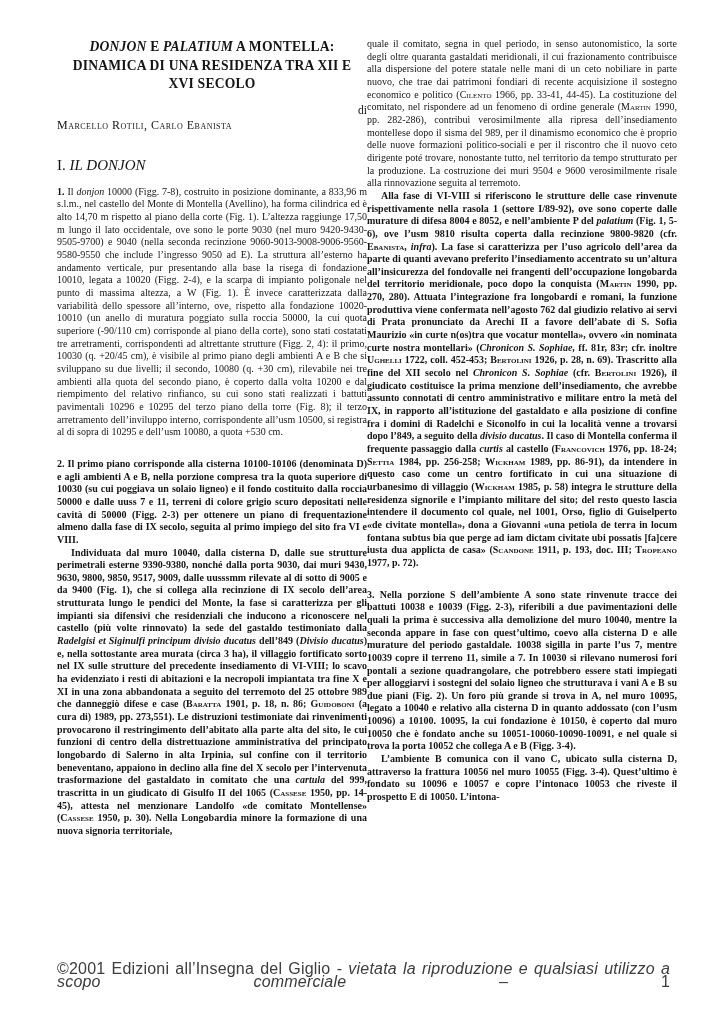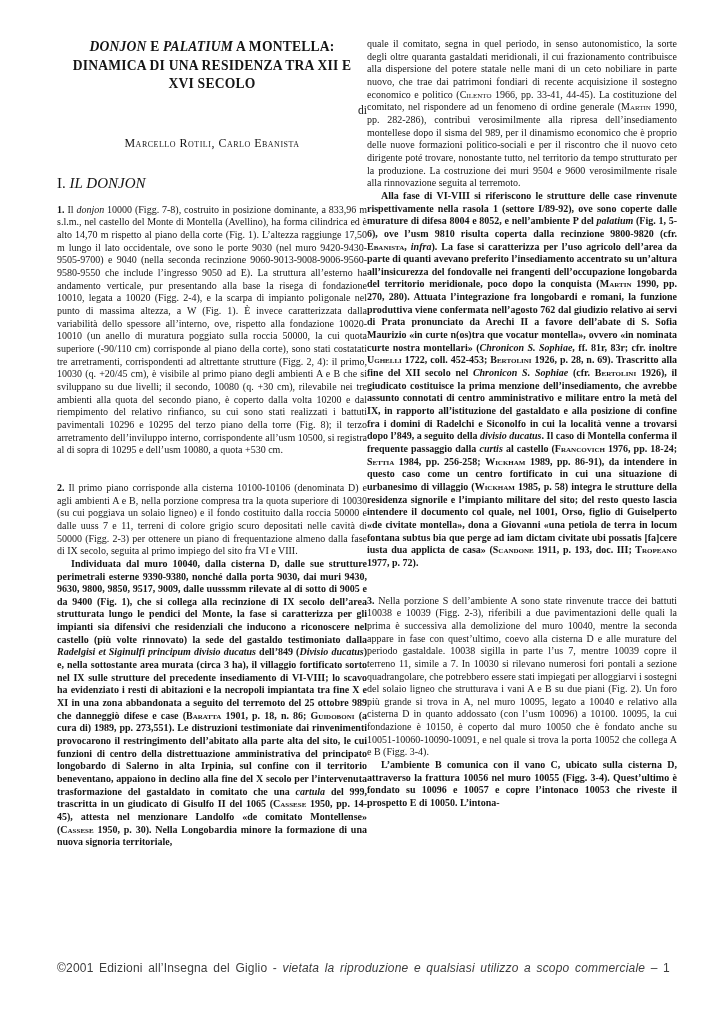--- a/index.html
+++ b/index.html
@@ -38,51 +38,50 @@
     font-weight: 700;
     letter-spacing: 0.2px;
   }
   .byline {
     margin-top: 10px;
     text-align: right;
     font-size: 11.6px;
     line-height: 13px;
   }
   .authors {
-    margin-top: 19px;
-    text-align: center;
+    margin-top: 1px;
     font-size: 12px;
     line-height: 14px;
     font-variant: small-caps;
     letter-spacing: 0.5px;
   }
   .heading {
     margin: 27px 0 14px 0;
     font-size: 15px;
     line-height: 13px;
     font-weight: 400;
   }
   .paras .para {
     margin: 0;
     font-size: 10px;
     line-height: 12.65px;
     text-align: justify;
     -webkit-hyphens: auto;
     hyphens: auto;
   }
   .paras .para.indent { text-indent: 14px; font-weight: bold; }
-  .paras .para.gap { margin-top: 25px; }
+  .paras .para.gap { margin-top: 19px; font-weight: bold; }
   .sc { font-variant: small-caps; }
   .footer {
     position: absolute;
     left: 57px;
     top: 962px;
     width: 613px;
     font-family: "Liberation Sans", "DejaVu Sans", sans-serif;
-    font-size: 12px;
+    font-size: 16px;
     line-height: 13px;
     color: #3d3d3d;
     letter-spacing: 0.2px;
     text-align: justify;
     text-align-last: justify;
   }
 </style>
 </head>
 <body>
 

